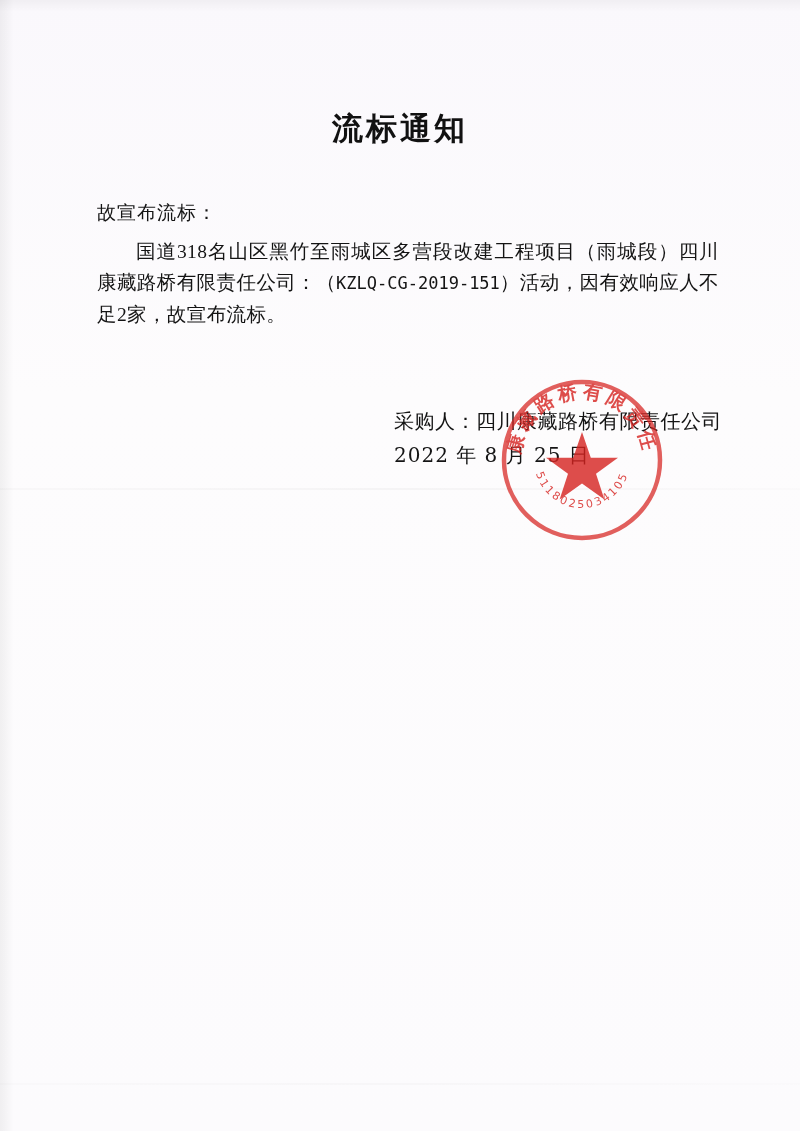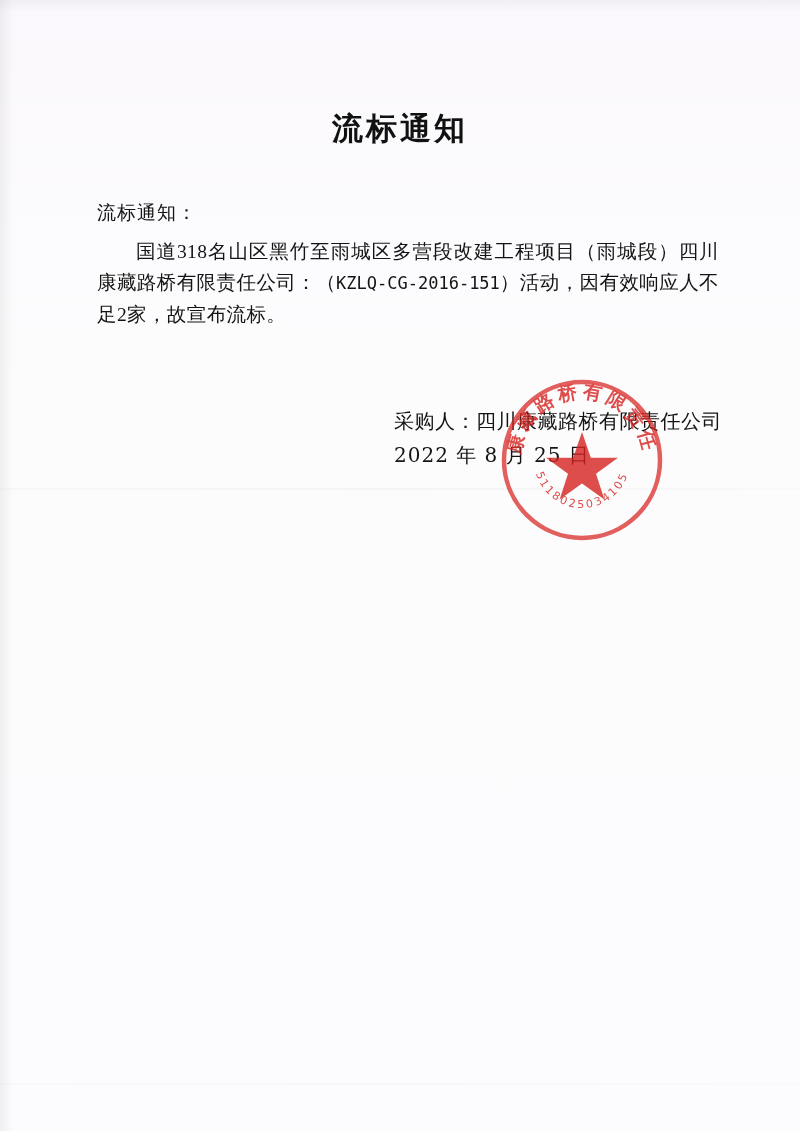--- a/index.html
+++ b/index.html
@@ -126,24 +126,24 @@
 
 <div class="page">
   <div class="paper-tint"></div>
   <div class="edge-shadow-left"></div>
   <div class="edge-shadow-top"></div>
   <div class="scan-fold f1"></div>
   <div class="scan-fold f2"></div>
 
   <div class="doc-title">流标通知</div>
 
-  <div class="salutation">流标通知：</div>
+  <div class="salutation">故宣布流标：</div>
 
   <div class="body-block">
-    <p class="indent"><span>国道318名山区黑竹至雨城区多营段改建工程项目（雨城段）四川康藏路桥有限责任公司：（</span><span class="mono-id">KZLQ-CG-2016-151</span><span>）活动，因有效响应人不足2家，故宣布流标。</span></p>
+    <p class="indent"><span>国道318名山区黑竹至雨城区多营段改建工程项目（雨城段）四川康藏路桥有限责任公司：（</span><span class="mono-id">KZLQ-CG-2019-151</span><span>）活动，因有效响应人不足2家，故宣布流标。</span></p>
   </div>
 
   <div class="signature">
     <div>采购人：四川康藏路桥有限责任公司</div>
     <div class="sig-date">2022 年 8 月 25 日</div>
   </div>
 
   <div class="seal">
     <div class="seal-wrap">
       <svg width="168" height="168" viewBox="0 0 168 168" xmlns="http://www.w3.org/2000/svg">

